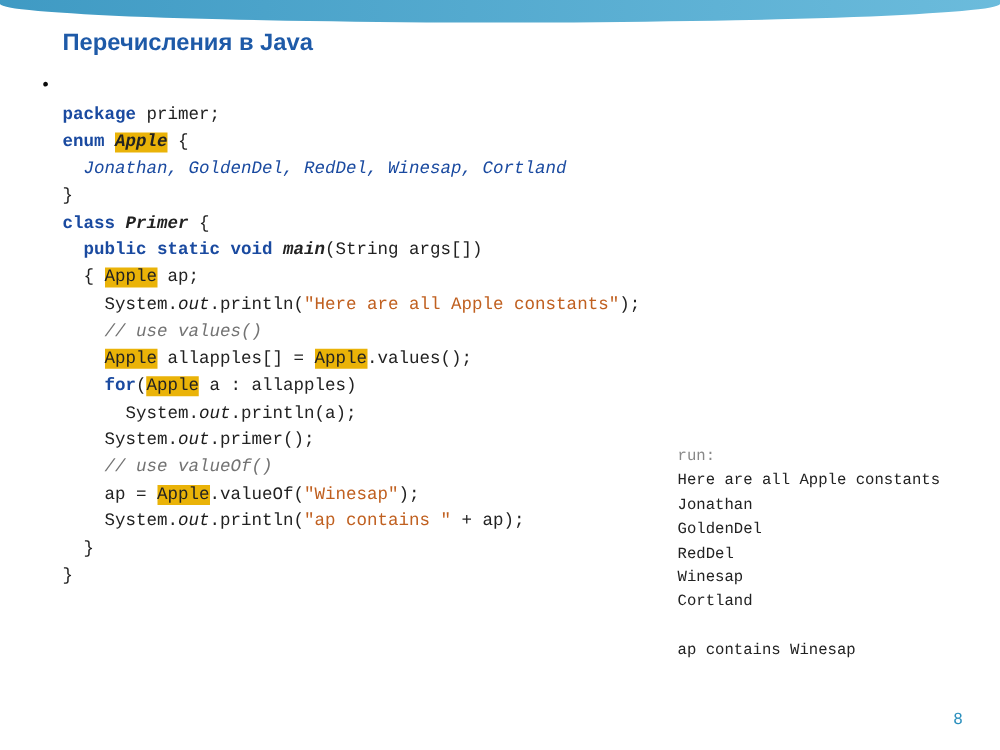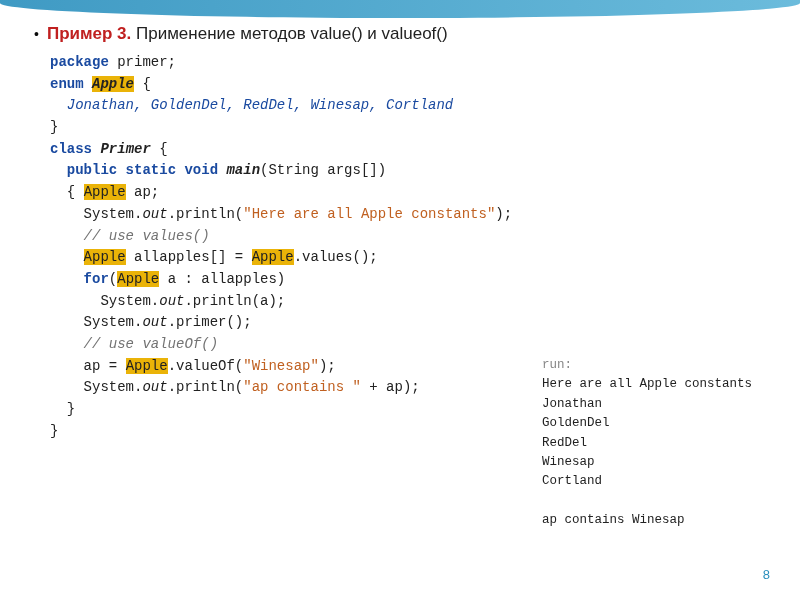--- a/index.html
+++ b/index.html
@@ -81,27 +81,24 @@
     color: #2a8fbd;
     font-size: 13px;
   }
 </style>
 </head>
 <body>
 
 <div class="wave-header"></div>
 
 <div class="content">
+  <h2 class="slide-title">Перечисления в Java</h2>
 
   <div class="bullet-row">
     <span class="bullet-dot">•</span>
-    <span>
-      <span class="example-label">Пример 3.</span>
-      <span>Применение методов value() и valueof()</span>
-    </span>
   </div>
 
   <div class="code-area"><span class="kw">package</span><span> primer;</span>
 <span class="kw">enum</span> <span class="hl ital">Apple</span><span> {</span>
   <span class="ident">Jonathan, GoldenDel, RedDel, Winesap, Cortland</span>
 <span>}</span>
 <span class="kw">class</span> <span class="ital">Primer</span><span> {</span>
   <span class="kw">public static void</span> <span class="ital">main</span><span>(String args[])</span>
   <span>{ </span><span class="hl">Apple</span><span> ap;</span>
     <span>System.</span><span class="out">out</span><span>.println(</span><span class="str">"Here are all Apple constants"</span><span>);</span>

